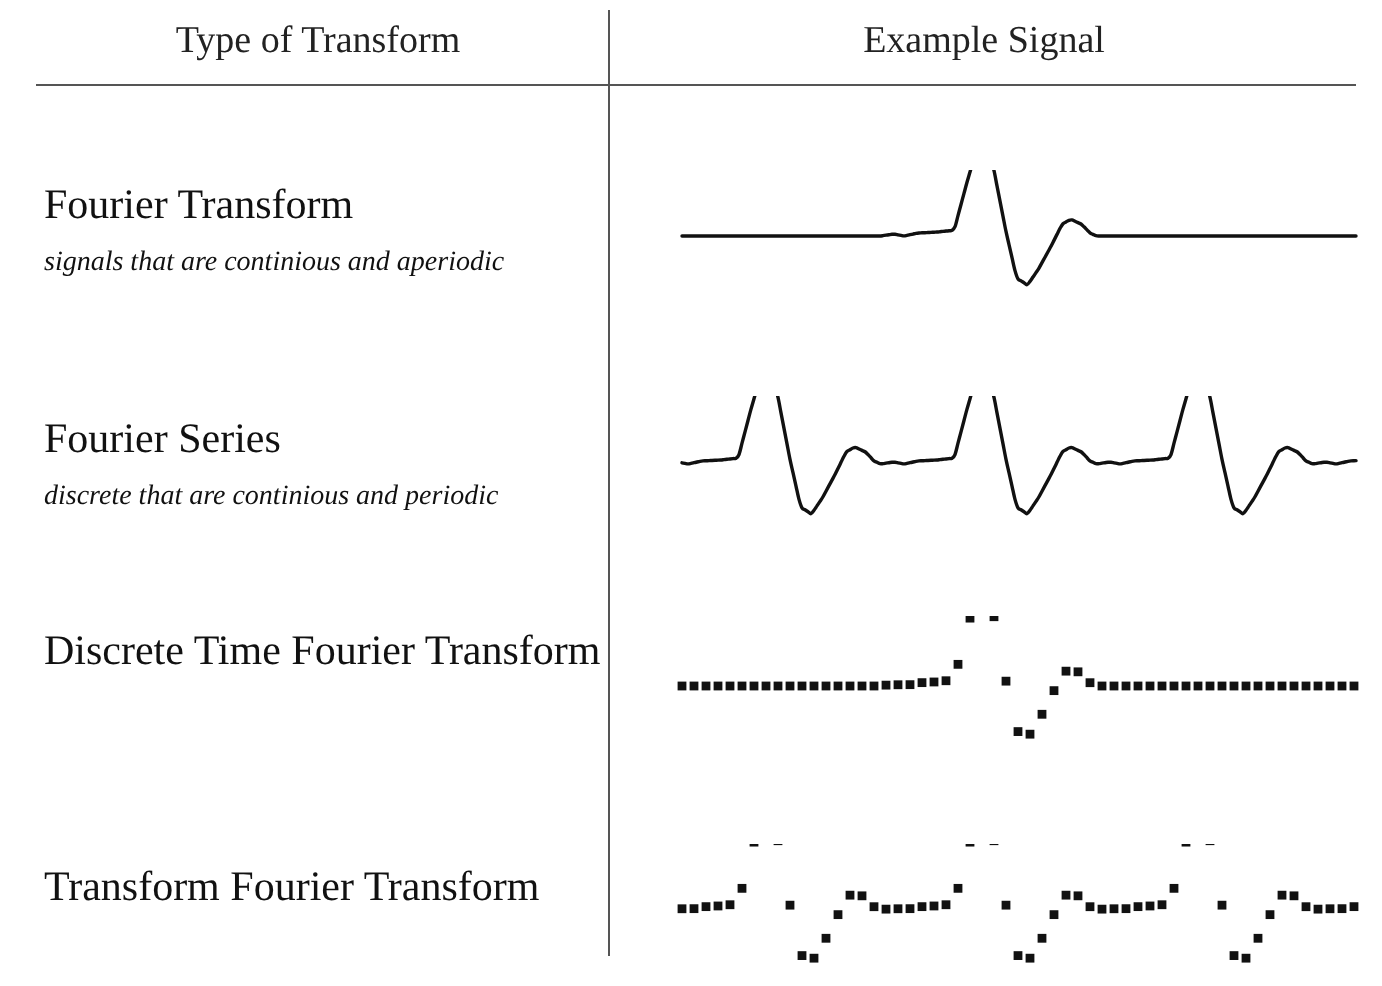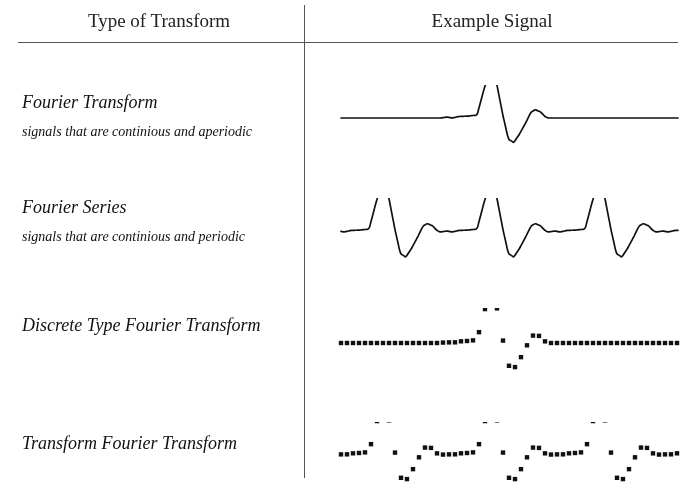--- a/index.html
+++ b/index.html
@@ -51,25 +51,24 @@
     position: absolute;
     left: 0;
     width: 691px;
   }
   .row-label {
     position: absolute;
     left: 22px;
     width: 275px;
   }
   .label-title {
-    font-size: 18px;
+    font-size: 21px;
     line-height: 19px;
     color: #111111;
     white-space: nowrap;
-    font-style: italic;
   }
   .label-sub {
     font-size: 14px;
     line-height: 16px;
     font-style: italic;
     color: #111111;
     white-space: nowrap;
     margin-top: 12px;
   }
   .row-signal {
@@ -99,36 +98,36 @@
     <div class="row-signal">
       <svg width="361" height="100" viewBox="0 0 361 100">
         <g id="sig-0">
             <path d="M 11.00 33.00 C 11.25 33.00, 12.00 33.00, 12.50 33.00 C 13.00 33.00, 13.50 33.00, 14.00 33.00 C 14.50 33.00, 15.00 33.00, 15.50 33.00 C 16.00 33.00, 16.50 33.00, 17.00 33.00 C 17.50 33.00, 18.00 33.00, 18.50 33.00 C 19.00 33.00, 19.50 33.00, 20.00 33.00 C 20.50 33.00, 21.00 33.00, 21.50 33.00 C 22.00 33.00, 22.50 33.00, 23.00 33.00 C 23.50 33.00, 24.00 33.00, 24.50 33.00 C 25.00 33.00, 25.50 33.00, 26.00 33.00 C 26.50 33.00, 27.00 33.00, 27.50 33.00 C 28.00 33.00, 28.50 33.00, 29.00 33.00 C 29.50 33.00, 30.00 33.00, 30.50 33.00 C 31.00 33.00, 31.50 33.00, 32.00 33.00 C 32.50 33.00, 33.00 33.00, 33.50 33.00 C 34.00 33.00, 34.50 33.00, 35.00 33.00 C 35.50 33.00, 36.00 33.00, 36.50 33.00 C 37.00 33.00, 37.50 33.00, 38.00 33.00 C 38.50 33.00, 39.00 33.00, 39.50 33.00 C 40.00 33.00, 40.50 33.00, 41.00 33.00 C 41.50 33.00, 42.00 33.00, 42.50 33.00 C 43.00 33.00, 43.50 33.00, 44.00 33.00 C 44.50 33.00, 45.00 33.00, 45.50 33.00 C 46.00 33.00, 46.50 33.00, 47.00 33.00 C 47.50 33.00, 48.00 33.00, 48.50 33.00 C 49.00 33.00, 49.50 33.00, 50.00 33.00 C 50.50 33.00, 51.00 33.00, 51.50 33.00 C 52.00 33.00, 52.50 33.00, 53.00 33.00 C 53.50 33.00, 54.00 33.00, 54.50 33.00 C 55.00 33.00, 55.50 33.00, 56.00 33.00 C 56.50 33.00, 57.00 33.00, 57.50 33.00 C 58.00 33.00, 58.50 33.00, 59.00 33.00 C 59.50 33.00, 60.00 33.00, 60.50 33.00 C 61.00 33.00, 61.50 33.00, 62.00 33.00 C 62.50 33.00, 63.00 33.00, 63.50 33.00 C 64.00 33.00, 64.50 33.00, 65.00 33.00 C 65.50 33.00, 66.00 33.00, 66.50 33.00 C 67.00 33.00, 67.50 33.00, 68.00 33.00 C 68.50 33.00, 69.00 33.00, 69.50 33.00 C 70.00 33.00, 70.50 33.00, 71.00 33.00 C 71.50 33.00, 72.00 33.00, 72.50 33.00 C 73.00 33.00, 73.50 33.00, 74.00 33.00 C 74.50 33.00, 75.00 33.00, 75.50 33.00 C 76.00 33.00, 76.50 33.00, 77.00 33.00 C 77.50 33.00, 78.00 33.00, 78.50 33.00 C 79.00 33.00, 79.50 33.00, 80.00 33.00 C 80.50 33.00, 81.00 33.00, 81.50 33.00 C 82.00 33.00, 82.50 33.00, 83.00 33.00 C 83.50 33.00, 84.00 33.00, 84.50 33.00 C 85.00 33.00, 85.50 33.00, 86.00 33.00 C 86.50 33.00, 87.00 33.00, 87.50 33.00 C 88.00 33.00, 88.50 33.00, 89.00 33.00 C 89.50 33.00, 90.00 33.00, 90.50 33.00 C 91.00 33.00, 91.50 33.00, 92.00 33.00 C 92.50 33.00, 93.00 33.00, 93.50 33.00 C 94.00 33.00, 94.50 33.00, 95.00 33.00 C 95.50 33.00, 96.00 33.00, 96.50 33.00 C 97.00 33.00, 97.50 33.00, 98.00 33.00 C 98.50 33.00, 99.00 33.00, 99.50 33.00 C 100.00 33.00, 100.50 33.00, 101.00 33.00 C 101.50 33.00, 102.00 33.00, 102.50 33.00 C 103.00 33.00, 103.50 33.00, 104.00 33.00 C 104.50 33.00, 105.00 33.00, 105.50 33.00 C 106.00 33.00, 106.50 33.00, 107.00 33.00 C 107.50 33.00, 108.00 33.00, 108.50 33.00 C 109.00 33.00, 109.50 33.03, 110.00 33.00 C 110.50 32.97, 111.00 32.89, 111.50 32.82 C 112.00 32.75, 112.50 32.67, 113.00 32.59 C 113.50 32.52, 114.00 32.44, 114.50 32.37 C 115.00 32.29, 115.50 32.18, 116.00 32.14 C 116.50 32.10, 117.00 32.10, 117.50 32.15 C 118.00 32.19, 118.50 32.33, 119.00 32.42 C 119.50 32.51, 120.00 32.60, 120.50 32.69 C 121.00 32.78, 121.50 32.96, 122.00 32.96 C 122.50 32.97, 123.00 32.80, 123.50 32.71 C 124.00 32.61, 124.50 32.48, 125.00 32.36 C 125.50 32.25, 126.00 32.14, 126.50 32.02 C 127.00 31.91, 127.50 31.77, 128.00 31.68 C 128.50 31.59, 129.00 31.53, 129.50 31.49 C 130.00 31.44, 130.50 31.44, 131.00 31.41 C 131.50 31.39, 132.00 31.36, 132.50 31.34 C 133.00 31.31, 133.50 31.29, 134.00 31.26 C 134.50 31.24, 135.00 31.21, 135.50 31.19 C 136.00 31.16, 136.50 31.14, 137.00 31.11 C 137.50 31.08, 138.00 31.07, 138.50 31.03 C 139.00 30.99, 139.50 30.92, 140.00 30.86 C 140.50 30.80, 141.00 30.75, 141.50 30.69 C 142.00 30.63, 142.50 30.57, 143.00 30.52 C 143.50 30.46, 144.00 30.40, 144.50 30.35 C 145.00 30.29, 145.50 30.51, 146.00 30.18 C 146.50 29.85, 147.00 29.59, 147.50 28.36 C 148.00 27.13, 148.50 24.65, 149.00 22.80 C 149.50 20.95, 150.00 19.09, 150.50 17.24 C 151.00 15.39, 151.50 13.53, 152.00 11.68 C 152.50 9.83, 153.00 7.90, 153.50 6.12 C 154.00 4.35, 154.50 2.72, 155.00 1.01 C 155.50 -0.69, 156.00 -2.39, 156.50 -4.09 C 157.00 -5.79, 157.50 -7.49, 158.00 -9.19 C 158.50 -10.90, 159.00 -13.52, 159.50 -14.30 C 160.00 -15.08, 160.50 -14.48, 161.00 -13.88 C 161.50 -13.28, 162.00 -11.77, 162.50 -10.71 C 163.00 -9.65, 163.50 -8.59, 164.00 -7.53 C 164.50 -6.47, 165.00 -5.67, 165.50 -4.35 C 166.00 -3.04, 166.50 -1.70, 167.00 0.35 C 167.50 2.41, 168.00 5.42, 168.50 7.95 C 169.00 10.49, 169.50 13.02, 170.00 15.55 C 170.50 18.09, 171.00 20.62, 171.50 23.15 C 172.00 25.68, 172.50 28.37, 173.00 30.72 C 173.50 33.07, 174.00 35.08, 174.50 37.26 C 175.00 39.44, 175.50 41.61, 176.00 43.79 C 176.50 45.97, 177.00 48.54, 177.50 50.32 C 178.00 52.11, 178.50 53.63, 179.00 54.48 C 179.50 55.33, 180.00 55.11, 180.50 55.43 C 181.00 55.75, 181.50 56.06, 182.00 56.38 C 182.50 56.70, 183.00 57.45, 183.50 57.33 C 184.00 57.22, 184.50 56.34, 185.00 55.70 C 185.50 55.06, 186.00 54.25, 186.50 53.52 C 187.00 52.80, 187.50 52.09, 188.00 51.34 C 188.50 50.60, 189.00 49.88, 189.50 49.04 C 190.00 48.21, 190.50 47.23, 191.00 46.32 C 191.50 45.41, 192.00 44.51, 192.50 43.60 C 193.00 42.69, 193.50 41.78, 194.00 40.88 C 194.50 39.97, 195.00 39.10, 195.50 38.15 C 196.00 37.21, 196.50 36.18, 197.00 35.19 C 197.50 34.19, 198.00 33.19, 198.50 32.19 C 199.00 31.19, 199.50 30.08, 200.00 29.20 C 200.50 28.31, 201.00 27.39, 201.50 26.86 C 202.00 26.33, 202.50 26.29, 203.00 26.01 C 203.50 25.72, 204.00 25.33, 204.50 25.16 C 205.00 24.98, 205.50 24.88, 206.00 24.96 C 206.50 25.04, 207.00 25.41, 207.50 25.64 C 208.00 25.87, 208.50 26.09, 209.00 26.32 C 209.50 26.55, 210.00 26.66, 210.50 27.00 C 211.00 27.35, 211.50 27.90, 212.00 28.39 C 212.50 28.87, 213.00 29.41, 213.50 29.92 C 214.00 30.43, 214.50 31.07, 215.00 31.45 C 215.50 31.82, 216.00 31.94, 216.50 32.17 C 217.00 32.41, 217.50 32.72, 218.00 32.85 C 218.50 32.99, 219.00 32.98, 219.50 33.00 C 220.00 33.02, 220.50 33.00, 221.00 33.00 C 221.50 33.00, 222.00 33.00, 222.50 33.00 C 223.00 33.00, 223.50 33.00, 224.00 33.00 C 224.50 33.00, 225.00 33.00, 225.50 33.00 C 226.00 33.00, 226.50 33.00, 227.00 33.00 C 227.50 33.00, 228.00 33.00, 228.50 33.00 C 229.00 33.00, 229.50 33.00, 230.00 33.00 C 230.50 33.00, 231.00 33.00, 231.50 33.00 C 232.00 33.00, 232.50 33.00, 233.00 33.00 C 233.50 33.00, 234.00 33.00, 234.50 33.00 C 235.00 33.00, 235.50 33.00, 236.00 33.00 C 236.50 33.00, 237.00 33.00, 237.50 33.00 C 238.00 33.00, 238.50 33.00, 239.00 33.00 C 239.50 33.00, 240.00 33.00, 240.50 33.00 C 241.00 33.00, 241.50 33.00, 242.00 33.00 C 242.50 33.00, 243.00 33.00, 243.50 33.00 C 244.00 33.00, 244.50 33.00, 245.00 33.00 C 245.50 33.00, 246.00 33.00, 246.50 33.00 C 247.00 33.00, 247.50 33.00, 248.00 33.00 C 248.50 33.00, 249.00 33.00, 249.50 33.00 C 250.00 33.00, 250.50 33.00, 251.00 33.00 C 251.50 33.00, 252.00 33.00, 252.50 33.00 C 253.00 33.00, 253.50 33.00, 254.00 33.00 C 254.50 33.00, 255.00 33.00, 255.50 33.00 C 256.00 33.00, 256.50 33.00, 257.00 33.00 C 257.50 33.00, 258.00 33.00, 258.50 33.00 C 259.00 33.00, 259.50 33.00, 260.00 33.00 C 260.50 33.00, 261.00 33.00, 261.50 33.00 C 262.00 33.00, 262.50 33.00, 263.00 33.00 C 263.50 33.00, 264.00 33.00, 264.50 33.00 C 265.00 33.00, 265.50 33.00, 266.00 33.00 C 266.50 33.00, 267.00 33.00, 267.50 33.00 C 268.00 33.00, 268.50 33.00, 269.00 33.00 C 269.50 33.00, 270.00 33.00, 270.50 33.00 C 271.00 33.00, 271.50 33.00, 272.00 33.00 C 272.50 33.00, 273.00 33.00, 273.50 33.00 C 274.00 33.00, 274.50 33.00, 275.00 33.00 C 275.50 33.00, 276.00 33.00, 276.50 33.00 C 277.00 33.00, 277.50 33.00, 278.00 33.00 C 278.50 33.00, 279.00 33.00, 279.50 33.00 C 280.00 33.00, 280.50 33.00, 281.00 33.00 C 281.50 33.00, 282.00 33.00, 282.50 33.00 C 283.00 33.00, 283.50 33.00, 284.00 33.00 C 284.50 33.00, 285.00 33.00, 285.50 33.00 C 286.00 33.00, 286.50 33.00, 287.00 33.00 C 287.50 33.00, 288.00 33.00, 288.50 33.00 C 289.00 33.00, 289.50 33.00, 290.00 33.00 C 290.50 33.00, 291.00 33.00, 291.50 33.00 C 292.00 33.00, 292.50 33.00, 293.00 33.00 C 293.50 33.00, 294.00 33.00, 294.50 33.00 C 295.00 33.00, 295.50 33.00, 296.00 33.00 C 296.50 33.00, 297.00 33.00, 297.50 33.00 C 298.00 33.00, 298.50 33.00, 299.00 33.00 C 299.50 33.00, 300.00 33.00, 300.50 33.00 C 301.00 33.00, 301.50 33.00, 302.00 33.00 C 302.50 33.00, 303.00 33.00, 303.50 33.00 C 304.00 33.00, 304.50 33.00, 305.00 33.00 C 305.50 33.00, 306.00 33.00, 306.50 33.00 C 307.00 33.00, 307.50 33.00, 308.00 33.00 C 308.50 33.00, 309.00 33.00, 309.50 33.00 C 310.00 33.00, 310.50 33.00, 311.00 33.00 C 311.50 33.00, 312.00 33.00, 312.50 33.00 C 313.00 33.00, 313.50 33.00, 314.00 33.00 C 314.50 33.00, 315.00 33.00, 315.50 33.00 C 316.00 33.00, 316.50 33.00, 317.00 33.00 C 317.50 33.00, 318.00 33.00, 318.50 33.00 C 319.00 33.00, 319.50 33.00, 320.00 33.00 C 320.50 33.00, 321.00 33.00, 321.50 33.00 C 322.00 33.00, 322.50 33.00, 323.00 33.00 C 323.50 33.00, 324.00 33.00, 324.50 33.00 C 325.00 33.00, 325.50 33.00, 326.00 33.00 C 326.50 33.00, 327.00 33.00, 327.50 33.00 C 328.00 33.00, 328.50 33.00, 329.00 33.00 C 329.50 33.00, 330.00 33.00, 330.50 33.00 C 331.00 33.00, 331.50 33.00, 332.00 33.00 C 332.50 33.00, 333.00 33.00, 333.50 33.00 C 334.00 33.00, 334.50 33.00, 335.00 33.00 C 335.50 33.00, 336.00 33.00, 336.50 33.00 C 337.00 33.00, 337.50 33.00, 338.00 33.00 C 338.50 33.00, 339.00 33.00, 339.50 33.00 C 340.00 33.00, 340.50 33.00, 341.00 33.00 C 341.50 33.00, 342.00 33.00, 342.50 33.00 C 343.00 33.00, 343.50 33.00, 344.00 33.00 C 344.50 33.00, 345.00 33.00, 345.50 33.00 C 346.00 33.00, 346.58 33.00, 347.00 33.00 C 347.42 33.00, 347.83 33.00, 348.00 33.00" fill="none" stroke="#111111" stroke-width="1.7" stroke-linecap="round" stroke-linejoin="round"></path>
           </g>
       </svg>
     </div>
   </div>
 
   <div class="row" id="row-1" style="top:198px;">
-    <div class="row-label" style="top:0;">
+    <div class="row-label" style="top:12px;">
       <div class="label-title">Fourier Series</div>
-      <div class="label-sub">signals that are continious and periodic</div>
+      <div class="label-sub">discrete that are continious and periodic</div>
     </div>
     <div class="row-signal">
       <svg width="361" height="100" viewBox="0 0 361 100">
         <g id="sig-1">
             <path d="M 11.00 33.41 C 11.25 33.45, 12.00 33.59, 12.50 33.69 C 13.00 33.78, 13.50 33.96, 14.00 33.96 C 14.50 33.97, 15.00 33.80, 15.50 33.70 C 16.00 33.60, 16.50 33.47, 17.00 33.35 C 17.50 33.24, 18.00 33.12, 18.50 33.00 C 19.00 32.89, 19.50 32.75, 20.00 32.66 C 20.50 32.57, 21.00 32.50, 21.50 32.46 C 22.00 32.41, 22.50 32.41, 23.00 32.38 C 23.50 32.35, 24.00 32.33, 24.50 32.30 C 25.00 32.28, 25.50 32.25, 26.00 32.23 C 26.50 32.20, 27.00 32.17, 27.50 32.15 C 28.00 32.12, 28.50 32.10, 29.00 32.07 C 29.50 32.05, 30.00 32.03, 30.50 31.99 C 31.00 31.95, 31.50 31.87, 32.00 31.81 C 32.50 31.76, 33.00 31.70, 33.50 31.64 C 34.00 31.58, 34.50 31.53, 35.00 31.47 C 35.50 31.41, 36.00 31.35, 36.50 31.29 C 37.00 31.24, 37.50 31.46, 38.00 31.12 C 38.50 30.78, 39.00 30.52, 39.50 29.26 C 40.00 28.01, 40.50 25.48, 41.00 23.59 C 41.50 21.70, 42.00 19.81, 42.50 17.92 C 43.00 16.03, 43.50 14.14, 44.00 12.25 C 44.50 10.36, 45.00 8.39, 45.50 6.58 C 46.00 4.76, 46.50 3.10, 47.00 1.36 C 47.50 -0.38, 48.00 -2.11, 48.50 -3.85 C 49.00 -5.58, 49.50 -7.32, 50.00 -9.06 C 50.50 -10.79, 51.00 -13.47, 51.50 -14.26 C 52.00 -15.06, 52.50 -14.45, 53.00 -13.84 C 53.50 -13.23, 54.00 -11.68, 54.50 -10.60 C 55.00 -9.52, 55.50 -8.44, 56.00 -7.36 C 56.50 -6.28, 57.00 -5.46, 57.50 -4.12 C 58.00 -2.78, 58.50 -1.41, 59.00 0.69 C 59.50 2.78, 60.00 5.86, 60.50 8.44 C 61.00 11.03, 61.50 13.61, 62.00 16.20 C 62.50 18.78, 63.00 21.37, 63.50 23.95 C 64.00 26.53, 64.50 29.28, 65.00 31.68 C 65.50 34.08, 66.00 36.12, 66.50 38.34 C 67.00 40.57, 67.50 42.79, 68.00 45.01 C 68.50 47.23, 69.00 49.86, 69.50 51.68 C 70.00 53.50, 70.50 55.05, 71.00 55.91 C 71.50 56.78, 72.00 56.56, 72.50 56.89 C 73.00 57.21, 73.50 57.54, 74.00 57.86 C 74.50 58.18, 75.00 58.95, 75.50 58.83 C 76.00 58.72, 76.50 57.81, 77.00 57.16 C 77.50 56.51, 78.00 55.68, 78.50 54.94 C 79.00 54.20, 79.50 53.48, 80.00 52.72 C 80.50 51.96, 81.00 51.22, 81.50 50.37 C 82.00 49.52, 82.50 48.52, 83.00 47.59 C 83.50 46.67, 84.00 45.74, 84.50 44.81 C 85.00 43.89, 85.50 42.96, 86.00 42.04 C 86.50 41.11, 87.00 40.23, 87.50 39.26 C 88.00 38.29, 88.50 37.24, 89.00 36.23 C 89.50 35.22, 90.00 34.19, 90.50 33.17 C 91.00 32.16, 91.50 31.03, 92.00 30.12 C 92.50 29.21, 93.00 28.28, 93.50 27.73 C 94.00 27.19, 94.50 27.16, 95.00 26.87 C 95.50 26.58, 96.00 26.18, 96.50 26.00 C 97.00 25.82, 97.50 25.71, 98.00 25.80 C 98.50 25.88, 99.00 26.26, 99.50 26.49 C 100.00 26.72, 100.50 26.95, 101.00 27.19 C 101.50 27.42, 102.00 27.53, 102.50 27.88 C 103.00 28.23, 103.50 28.80, 104.00 29.29 C 104.50 29.79, 105.00 30.33, 105.50 30.85 C 106.00 31.38, 106.50 32.03, 107.00 32.42 C 107.50 32.80, 108.00 32.92, 108.50 33.16 C 109.00 33.40, 109.50 33.74, 110.00 33.85 C 110.50 33.96, 111.00 33.86, 111.50 33.82 C 112.00 33.77, 112.50 33.66, 113.00 33.59 C 113.50 33.51, 114.00 33.43, 114.50 33.35 C 115.00 33.28, 115.50 33.16, 116.00 33.12 C 116.50 33.09, 117.00 33.08, 117.50 33.13 C 118.00 33.18, 118.50 33.31, 119.00 33.41 C 119.50 33.50, 120.00 33.59, 120.50 33.69 C 121.00 33.78, 121.50 33.96, 122.00 33.96 C 122.50 33.97, 123.00 33.80, 123.50 33.70 C 124.00 33.60, 124.50 33.47, 125.00 33.35 C 125.50 33.24, 126.00 33.12, 126.50 33.00 C 127.00 32.89, 127.50 32.75, 128.00 32.66 C 128.50 32.57, 129.00 32.50, 129.50 32.46 C 130.00 32.41, 130.50 32.41, 131.00 32.38 C 131.50 32.35, 132.00 32.33, 132.50 32.30 C 133.00 32.28, 133.50 32.25, 134.00 32.23 C 134.50 32.20, 135.00 32.17, 135.50 32.15 C 136.00 32.12, 136.50 32.10, 137.00 32.07 C 137.50 32.05, 138.00 32.03, 138.50 31.99 C 139.00 31.95, 139.50 31.87, 140.00 31.81 C 140.50 31.76, 141.00 31.70, 141.50 31.64 C 142.00 31.58, 142.50 31.53, 143.00 31.47 C 143.50 31.41, 144.00 31.35, 144.50 31.29 C 145.00 31.24, 145.50 31.46, 146.00 31.12 C 146.50 30.78, 147.00 30.52, 147.50 29.26 C 148.00 28.01, 148.50 25.48, 149.00 23.59 C 149.50 21.70, 150.00 19.81, 150.50 17.92 C 151.00 16.03, 151.50 14.14, 152.00 12.25 C 152.50 10.36, 153.00 8.39, 153.50 6.58 C 154.00 4.76, 154.50 3.10, 155.00 1.36 C 155.50 -0.38, 156.00 -2.11, 156.50 -3.85 C 157.00 -5.58, 157.50 -7.32, 158.00 -9.06 C 158.50 -10.79, 159.00 -13.47, 159.50 -14.26 C 160.00 -15.06, 160.50 -14.45, 161.00 -13.84 C 161.50 -13.23, 162.00 -11.68, 162.50 -10.60 C 163.00 -9.52, 163.50 -8.44, 164.00 -7.36 C 164.50 -6.28, 165.00 -5.46, 165.50 -4.12 C 166.00 -2.78, 166.50 -1.41, 167.00 0.69 C 167.50 2.78, 168.00 5.86, 168.50 8.44 C 169.00 11.03, 169.50 13.61, 170.00 16.20 C 170.50 18.78, 171.00 21.37, 171.50 23.95 C 172.00 26.53, 172.50 29.28, 173.00 31.68 C 173.50 34.08, 174.00 36.12, 174.50 38.34 C 175.00 40.57, 175.50 42.79, 176.00 45.01 C 176.50 47.23, 177.00 49.86, 177.50 51.68 C 178.00 53.50, 178.50 55.05, 179.00 55.91 C 179.50 56.78, 180.00 56.56, 180.50 56.89 C 181.00 57.21, 181.50 57.54, 182.00 57.86 C 182.50 58.18, 183.00 58.95, 183.50 58.83 C 184.00 58.72, 184.50 57.81, 185.00 57.16 C 185.50 56.51, 186.00 55.68, 186.50 54.94 C 187.00 54.20, 187.50 53.48, 188.00 52.72 C 188.50 51.96, 189.00 51.22, 189.50 50.37 C 190.00 49.52, 190.50 48.52, 191.00 47.59 C 191.50 46.67, 192.00 45.74, 192.50 44.81 C 193.00 43.89, 193.50 42.96, 194.00 42.04 C 194.50 41.11, 195.00 40.23, 195.50 39.26 C 196.00 38.29, 196.50 37.24, 197.00 36.23 C 197.50 35.22, 198.00 34.19, 198.50 33.17 C 199.00 32.16, 199.50 31.03, 200.00 30.12 C 200.50 29.21, 201.00 28.28, 201.50 27.73 C 202.00 27.19, 202.50 27.16, 203.00 26.87 C 203.50 26.58, 204.00 26.18, 204.50 26.00 C 205.00 25.82, 205.50 25.71, 206.00 25.80 C 206.50 25.88, 207.00 26.26, 207.50 26.49 C 208.00 26.72, 208.50 26.95, 209.00 27.19 C 209.50 27.42, 210.00 27.53, 210.50 27.88 C 211.00 28.23, 211.50 28.80, 212.00 29.29 C 212.50 29.79, 213.00 30.33, 213.50 30.85 C 214.00 31.38, 214.50 32.03, 215.00 32.42 C 215.50 32.80, 216.00 32.92, 216.50 33.16 C 217.00 33.40, 217.50 33.74, 218.00 33.85 C 218.50 33.96, 219.00 33.86, 219.50 33.82 C 220.00 33.77, 220.50 33.66, 221.00 33.59 C 221.50 33.51, 222.00 33.43, 222.50 33.35 C 223.00 33.28, 223.50 33.16, 224.00 33.12 C 224.50 33.09, 225.00 33.08, 225.50 33.13 C 226.00 33.18, 226.50 33.31, 227.00 33.41 C 227.50 33.50, 228.00 33.59, 228.50 33.69 C 229.00 33.78, 229.50 33.96, 230.00 33.96 C 230.50 33.97, 231.00 33.80, 231.50 33.70 C 232.00 33.60, 232.50 33.47, 233.00 33.35 C 233.50 33.24, 234.00 33.12, 234.50 33.00 C 235.00 32.89, 235.50 32.75, 236.00 32.66 C 236.50 32.57, 237.00 32.50, 237.50 32.46 C 238.00 32.41, 238.50 32.41, 239.00 32.38 C 239.50 32.35, 240.00 32.33, 240.50 32.30 C 241.00 32.28, 241.50 32.25, 242.00 32.23 C 242.50 32.20, 243.00 32.17, 243.50 32.15 C 244.00 32.12, 244.50 32.10, 245.00 32.07 C 245.50 32.05, 246.00 32.03, 246.50 31.99 C 247.00 31.95, 247.50 31.87, 248.00 31.81 C 248.50 31.76, 249.00 31.70, 249.50 31.64 C 250.00 31.58, 250.50 31.53, 251.00 31.47 C 251.50 31.41, 252.00 31.35, 252.50 31.29 C 253.00 31.24, 253.50 31.46, 254.00 31.12 C 254.50 30.78, 255.00 30.52, 255.50 29.26 C 256.00 28.01, 256.50 25.48, 257.00 23.59 C 257.50 21.70, 258.00 19.81, 258.50 17.92 C 259.00 16.03, 259.50 14.14, 260.00 12.25 C 260.50 10.36, 261.00 8.39, 261.50 6.58 C 262.00 4.76, 262.50 3.10, 263.00 1.36 C 263.50 -0.38, 264.00 -2.11, 264.50 -3.85 C 265.00 -5.58, 265.50 -7.32, 266.00 -9.06 C 266.50 -10.79, 267.00 -13.47, 267.50 -14.26 C 268.00 -15.06, 268.50 -14.45, 269.00 -13.84 C 269.50 -13.23, 270.00 -11.68, 270.50 -10.60 C 271.00 -9.52, 271.50 -8.44, 272.00 -7.36 C 272.50 -6.28, 273.00 -5.46, 273.50 -4.12 C 274.00 -2.78, 274.50 -1.41, 275.00 0.69 C 275.50 2.78, 276.00 5.86, 276.50 8.44 C 277.00 11.03, 277.50 13.61, 278.00 16.20 C 278.50 18.78, 279.00 21.37, 279.50 23.95 C 280.00 26.53, 280.50 29.28, 281.00 31.68 C 281.50 34.08, 282.00 36.12, 282.50 38.34 C 283.00 40.57, 283.50 42.79, 284.00 45.01 C 284.50 47.23, 285.00 49.86, 285.50 51.68 C 286.00 53.50, 286.50 55.05, 287.00 55.91 C 287.50 56.78, 288.00 56.56, 288.50 56.89 C 289.00 57.21, 289.50 57.54, 290.00 57.86 C 290.50 58.18, 291.00 58.95, 291.50 58.83 C 292.00 58.72, 292.50 57.81, 293.00 57.16 C 293.50 56.51, 294.00 55.68, 294.50 54.94 C 295.00 54.20, 295.50 53.48, 296.00 52.72 C 296.50 51.96, 297.00 51.22, 297.50 50.37 C 298.00 49.52, 298.50 48.52, 299.00 47.59 C 299.50 46.67, 300.00 45.74, 300.50 44.81 C 301.00 43.89, 301.50 42.96, 302.00 42.04 C 302.50 41.11, 303.00 40.23, 303.50 39.26 C 304.00 38.29, 304.50 37.24, 305.00 36.23 C 305.50 35.22, 306.00 34.19, 306.50 33.17 C 307.00 32.16, 307.50 31.03, 308.00 30.12 C 308.50 29.21, 309.00 28.28, 309.50 27.73 C 310.00 27.19, 310.50 27.16, 311.00 26.87 C 311.50 26.58, 312.00 26.18, 312.50 26.00 C 313.00 25.82, 313.50 25.71, 314.00 25.80 C 314.50 25.88, 315.00 26.26, 315.50 26.49 C 316.00 26.72, 316.50 26.95, 317.00 27.19 C 317.50 27.42, 318.00 27.53, 318.50 27.88 C 319.00 28.23, 319.50 28.80, 320.00 29.29 C 320.50 29.79, 321.00 30.33, 321.50 30.85 C 322.00 31.38, 322.50 32.03, 323.00 32.42 C 323.50 32.80, 324.00 32.92, 324.50 33.16 C 325.00 33.40, 325.50 33.74, 326.00 33.85 C 326.50 33.96, 327.00 33.86, 327.50 33.82 C 328.00 33.77, 328.50 33.66, 329.00 33.59 C 329.50 33.51, 330.00 33.43, 330.50 33.35 C 331.00 33.28, 331.50 33.16, 332.00 33.12 C 332.50 33.09, 333.00 33.08, 333.50 33.13 C 334.00 33.18, 334.50 33.31, 335.00 33.41 C 335.50 33.50, 336.00 33.59, 336.50 33.69 C 337.00 33.78, 337.50 33.96, 338.00 33.96 C 338.50 33.97, 339.00 33.80, 339.50 33.70 C 340.00 33.60, 340.50 33.47, 341.00 33.35 C 341.50 33.24, 342.00 33.12, 342.50 33.00 C 343.00 32.89, 343.50 32.75, 344.00 32.66 C 344.50 32.57, 345.00 32.50, 345.50 32.46 C 346.00 32.41, 346.58 32.40, 347.00 32.38 C 347.42 32.36, 347.83 32.34, 348.00 32.33" fill="none" stroke="#111111" stroke-width="1.7" stroke-linecap="round" stroke-linejoin="round"></path>
           </g>
       </svg>
     </div>
   </div>
 
   <div class="row" id="row-2" style="top:308px;">
     <div class="row-label" style="top:8px;">
-      <div class="label-title">Discrete Type Fourier Transform</div>
+      <div class="label-title">Discrete Time Fourier Transform</div>
     </div>
     <div class="row-signal">
       <svg width="361" height="100" viewBox="0 0 361 100">
         <g id="sig-2">
             <rect x="8.80" y="32.80" width="4.4" height="4.4" fill="#111111"></rect>
             <rect x="14.80" y="32.80" width="4.4" height="4.4" fill="#111111"></rect>
             <rect x="20.80" y="32.80" width="4.4" height="4.4" fill="#111111"></rect>
             <rect x="26.80" y="32.80" width="4.4" height="4.4" fill="#111111"></rect>
             <rect x="32.80" y="32.80" width="4.4" height="4.4" fill="#111111"></rect>
             <rect x="38.80" y="32.80" width="4.4" height="4.4" fill="#111111"></rect>

